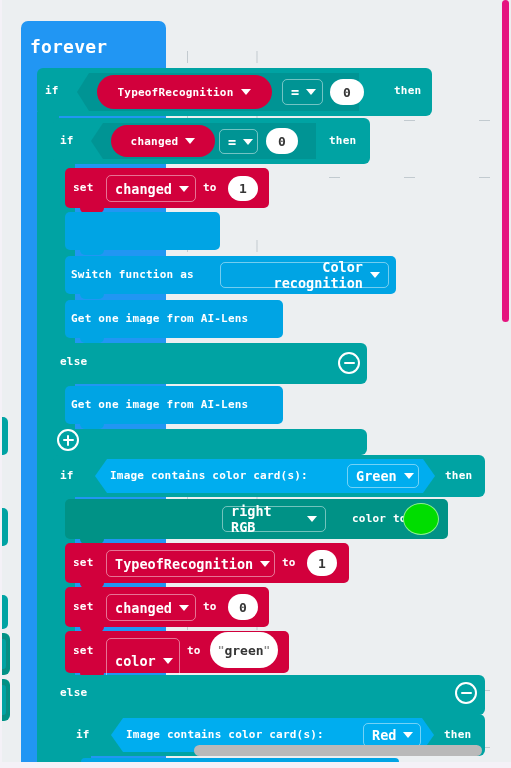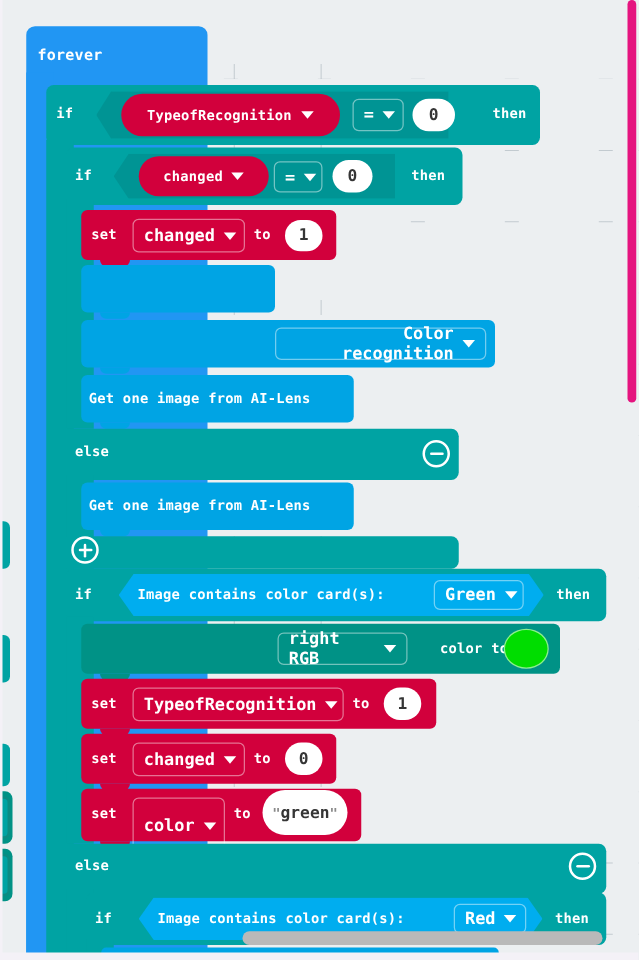--- a/index.html
+++ b/index.html
@@ -97,21 +97,21 @@
     <div class="blk" style="left:-14px;top:417px;width:22px;height:38px;background:#00A3A3;border-radius:5px;"></div>
     <div class="blk" style="left:-14px;top:508px;width:22px;height:38px;background:#00A3A3;border-radius:5px;"></div>
     <div class="blk" style="left:-14px;top:595px;width:22px;height:34px;background:#00A3A3;border-radius:5px;"></div>
     <div class="blk" style="left:-16px;top:633px;width:26px;height:42px;background:#009286;border-radius:6px;"></div>
     <div class="blk" style="left:-14px;top:637px;width:22px;height:34px;background:#00A3A3;border-radius:5px;border:2px solid #0c8b83;box-sizing:border-box;"></div>
     <div class="blk" style="left:-16px;top:679px;width:26px;height:42px;background:#009286;border-radius:6px;"></div>
     <div class="blk" style="left:-14px;top:683px;width:22px;height:34px;background:#00A3A3;border-radius:5px;border:2px solid #0c8b83;box-sizing:border-box;"></div>
 
     <div class="blk blue" style="left:21px;top:21px;width:145px;height:746px;border-radius:7px 7px 0 0;"></div>
     <div class="blk blue" style="left:21px;top:58px;width:22px;height:709px;"></div>
-    <div class="txt" style="position:absolute;left:30px;top:38px;font-size:12px;">forever</div>
+    <div class="txt" style="position:absolute;left:30px;top:38px;font-size:18px;">forever</div>
 
     <div class="blk teal" style="left:37px;top:68px;width:395px;height:48px;border-radius:6px;"></div>
     <div class="blk teal" style="left:37px;top:112px;width:22px;height:655px;"></div>
     <div class="txt" style="position:absolute;left:45px;top:85px;">if</div>
     <div class="txt" style="position:absolute;left:394px;top:85px;">then</div>
 
     <div class="blk" style="left:77px;top:73px;width:282px;height:38px;background:#009494;
                 clip-path:polygon(12px 0,100% 0,100% 100%,12px 100%,0 50%);"></div>
     <div class="blk red oval" style="left:97px;top:75px;width:175px;height:34px;">
       <span class="txt">TypeofRecognition</span>
@@ -147,20 +147,21 @@
       <span class="caret"></span>
     </div>
     <div class="txt" style="position:absolute;left:203px;top:182px;">to</div>
     <div class="blk numfield" style="left:228px;top:176px;width:30px;height:25px;">1</div>
 
     <div class="blk ltblue" style="left:65px;top:212px;width:155px;height:38px;border-radius:5px;"></div>
     <div class="blk ltblue notch" style="left:80px;top:250px;width:24px;height:5px;"></div>
 
     <div class="blk ltblue" style="left:65px;top:256px;width:331px;height:38px;border-radius:5px;"></div>
     <div class="blk ltblue notch" style="left:80px;top:294px;width:24px;height:5px;"></div>
+    <div class="txt" style="position:absolute;left:71px;top:269px;">Switch function as</div>
     <div class="blk dd" style="left:220px;top:262px;width:169px;height:26px;text-align:right;">
       <span>Color recognition</span>
       <span class="caret"></span>
     </div>
 
     <div class="blk ltblue" style="left:65px;top:300px;width:218px;height:38px;border-radius:5px;"></div>
     <div class="blk ltblue notch" style="left:80px;top:338px;width:24px;height:5px;"></div>
     <div class="txt" style="position:absolute;left:71px;top:313px;">Get one image from AI-Lens</div>
 
     <div class="blk teal" style="left:53px;top:343px;width:314px;height:41px;border-radius:0 6px 6px 0;"></div>

